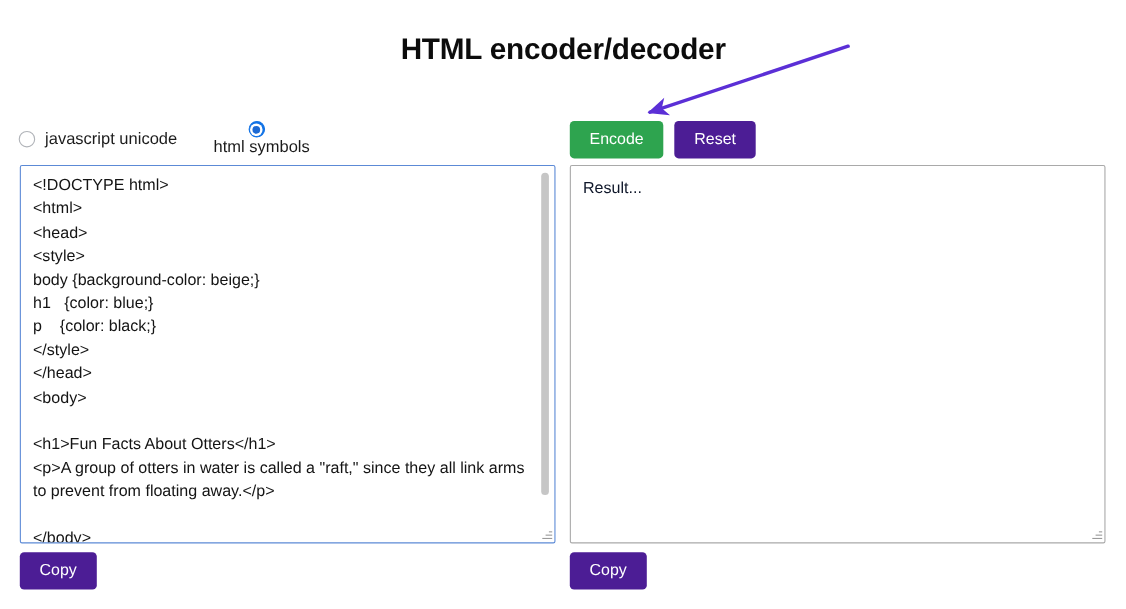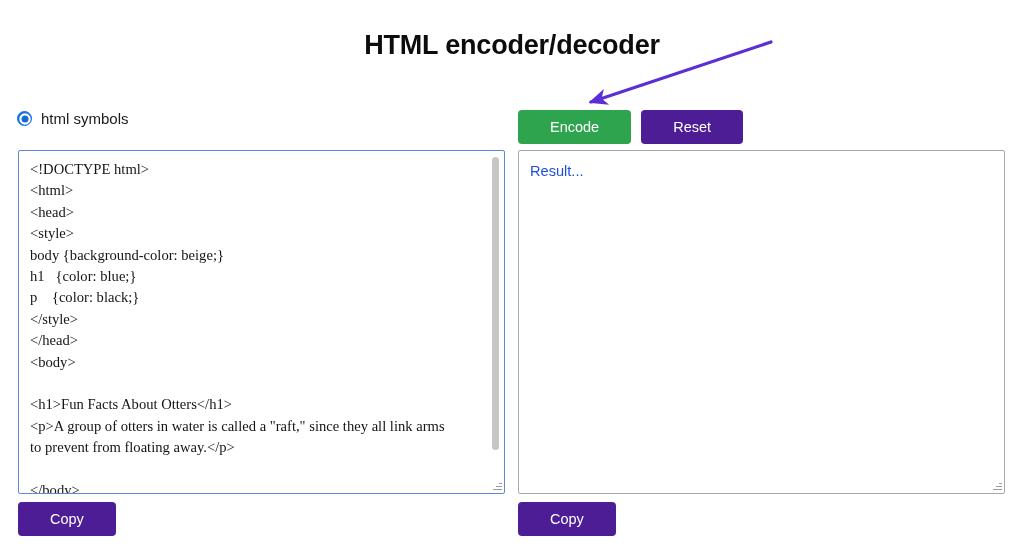--- a/index.html
+++ b/index.html
@@ -46,21 +46,21 @@
     left: 17px;
     top: 110px;
     display: flex;
     align-items: center;
     gap: 0px;
   }
   .radio-option {
     display: flex;
     align-items: center;
   }
-  .radio-option + .radio-option { margin-left: 24px; }
+  .radio-option + .radio-option { margin-left: 24px; flex-direction: column; }
   .radio-mark {
     width: 15px;
     height: 15px;
     border-radius: 50%;
     border: 1px solid #b0b3b8;
     background: #ffffff;
     flex: 0 0 auto;
     position: relative;
   }
   .radio-mark.checked {
@@ -94,21 +94,21 @@
     display: flex;
     gap: 10px;
   }
   .btn {
     border: none;
     border-radius: 4px;
     color: #ffffff;
     font-size: 14.5px;
     font-family: "Liberation Sans", sans-serif;
     height: 34px;
-    padding: 0 32px;
+    padding: 0 18px;
     cursor: pointer;
     line-height: 34px;
     white-space: nowrap;
   }
   .btn-green { background: #2ea44f; }
   .btn-blue  { background: #4c1d95; }
 
   
   .pane-input {
     position: absolute;
@@ -124,21 +124,20 @@
   .pane-input .scrolltext {
     position: absolute;
     left: 11px;
     top: 8px;
     right: 20px;
     font-size: 14.6px;
     line-height: 21.4px;
     color: #141414;
     white-space: pre-wrap;
     word-break: break-word;
-    font-family: Liberation Serif, serif;
   }
   .scrollbar-track {
     position: absolute;
     right: 2px;
     top: 2px;
     bottom: 2px;
     width: 13px;
     background: #ffffff;
   }
   .scrollbar-thumb {
@@ -178,21 +177,21 @@
     border-radius: 2px;
     background: #ffffff;
     overflow: hidden;
   }
   .pane-result .placeholder {
     position: absolute;
     left: 11px;
     top: 10px;
     font-size: 14.6px;
     line-height: 21.4px;
-    color: #1d4ed8;
+    color: #0f172a;
   }
 
   
   .copy-left {
     position: absolute;
     left: 18px;
     top: 502px;
   }
   .copy-right {
     position: absolute;
@@ -208,20 +207,24 @@
 <svg class="annotation-arrow" viewBox="0 0 225 90">
   <defs>
     <marker id="arrowhead" markerWidth="7" markerHeight="7" refX="5.4" refY="3.1" orient="auto">
       <path d="M 6.2 3.1 L 0.3 0.5 L 1.9 3.1 L 0.3 5.7 Z" fill="#5b2fd6"></path>
     </marker>
   </defs>
   <line x1="206" y1="14" x2="26" y2="74" stroke="#5b2fd6" stroke-width="3.2" stroke-linecap="round" marker-end="url(#arrowhead)"></line>
 </svg>
 
 <div class="radio-row">
+  <div class="radio-option">
+    <span class="radio-mark"></span>
+    <span class="radio-label">javascript unicode</span>
+  </div>
   <div class="radio-option">
     <span class="radio-mark checked"></span>
     <span class="radio-label">html symbols</span>
   </div>
 </div>
 
 <div class="action-row">
   <button class="btn btn-green">Encode</button>
   <button class="btn btn-blue">Reset</button>
 </div>

